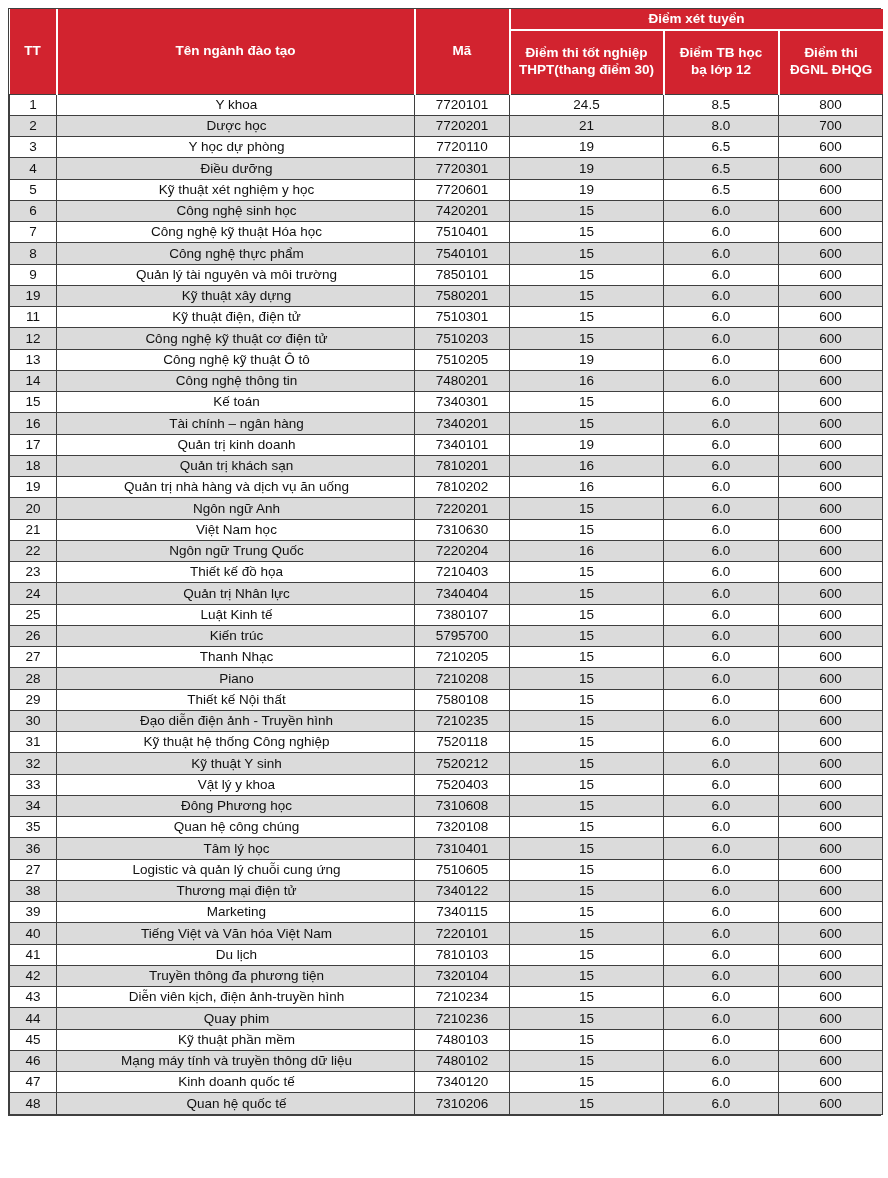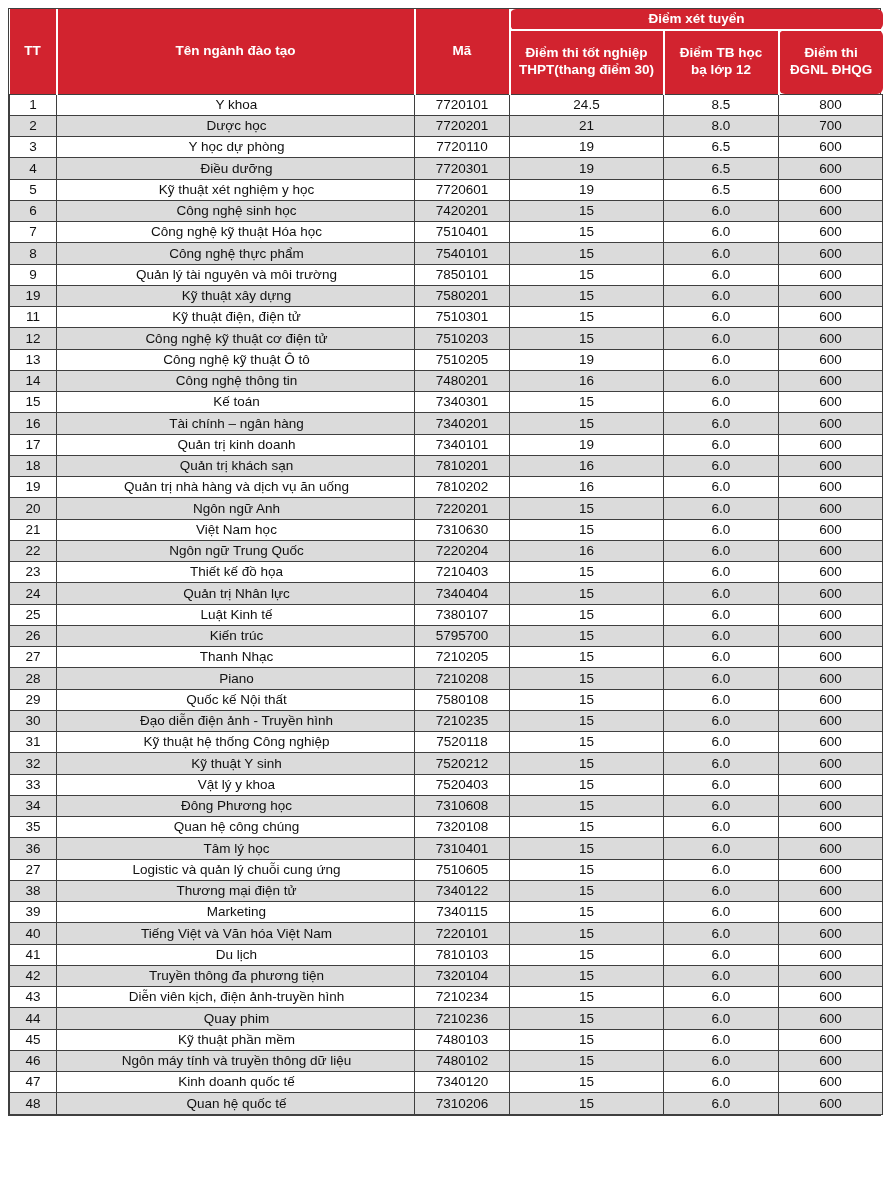--- a/index.html
+++ b/index.html
@@ -40,21 +40,21 @@
     line-height:1.25;
     text-align:center;
     vertical-align:middle;
     border:2px solid var(--header-divider);
     padding:1px 4px;
   }
   thead tr.hrow-top{height:21px;}
   thead tr.hrow-sub{height:64px;}
   th.no-top{border-top:none;}
   th.no-left{border-left:none;}
-  th.no-right{border-right:none;border-radius:6px;}
+  th.no-right{border-right:none;}
   th.no-bottom{border-bottom:none;}
   th.th-tb{padding:3px 10px;}
   
   tbody td{
     border:1px solid var(--border);
     height:21.25px;
     font-size:13.5px;
     line-height:1;
     text-align:center;
     vertical-align:middle;
@@ -322,21 +322,21 @@
         <tr>
           <td class="col-tt">28</td>
           <td class="col-name">Piano</td>
           <td class="col-code">7210208</td>
           <td class="col-thpt">15</td>
           <td class="col-tb">6.0</td>
           <td class="col-dgnl">600</td>
         </tr>
         <tr>
           <td class="col-tt">29</td>
-          <td class="col-name">Quốc kế Nội thất</td>
+          <td class="col-name">Thiết kế Nội thất</td>
           <td class="col-code">7580108</td>
           <td class="col-thpt">15</td>
           <td class="col-tb">6.0</td>
           <td class="col-dgnl">600</td>
         </tr>
         <tr>
           <td class="col-tt">30</td>
           <td class="col-name">Đạo diễn điện ảnh - Truyền hình</td>
           <td class="col-code">7210235</td>
           <td class="col-thpt">15</td>
@@ -458,21 +458,21 @@
         <tr>
           <td class="col-tt">45</td>
           <td class="col-name">Kỹ thuật phần mềm</td>
           <td class="col-code">7480103</td>
           <td class="col-thpt">15</td>
           <td class="col-tb">6.0</td>
           <td class="col-dgnl">600</td>
         </tr>
         <tr>
           <td class="col-tt">46</td>
-          <td class="col-name">Ngôn máy tính và truyền thông dữ liệu</td>
+          <td class="col-name">Mạng máy tính và truyền thông dữ liệu</td>
           <td class="col-code">7480102</td>
           <td class="col-thpt">15</td>
           <td class="col-tb">6.0</td>
           <td class="col-dgnl">600</td>
         </tr>
         <tr>
           <td class="col-tt">47</td>
           <td class="col-name">Kinh doanh quốc tế</td>
           <td class="col-code">7340120</td>
           <td class="col-thpt">15</td>

